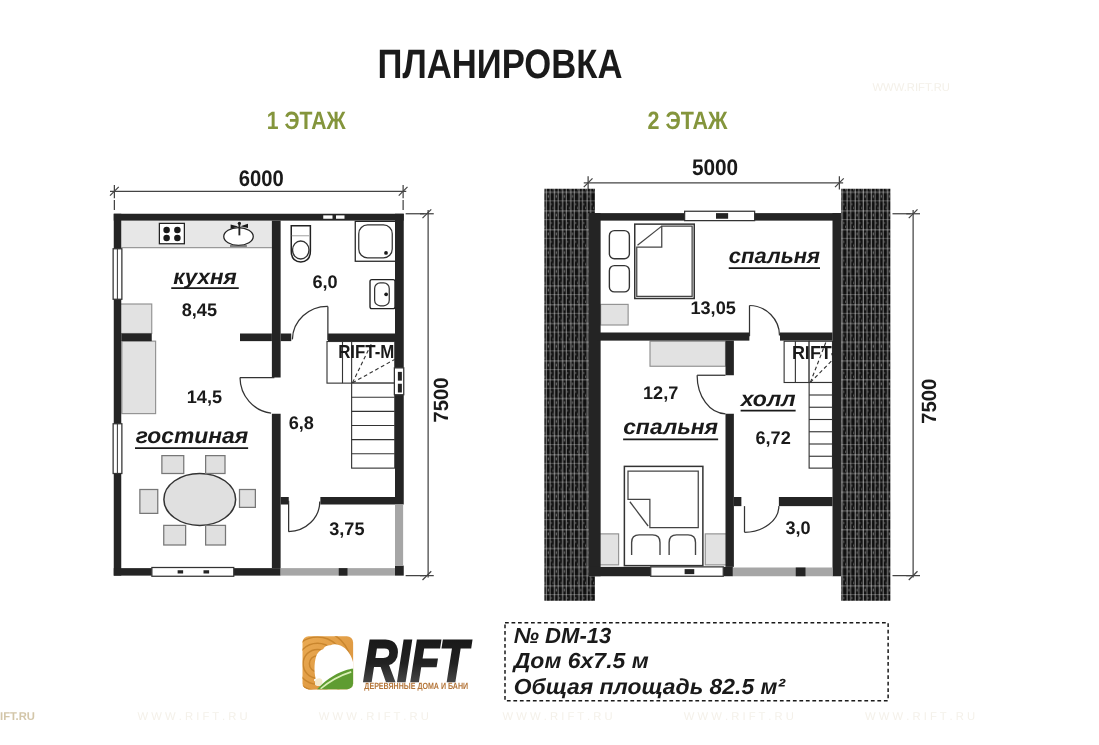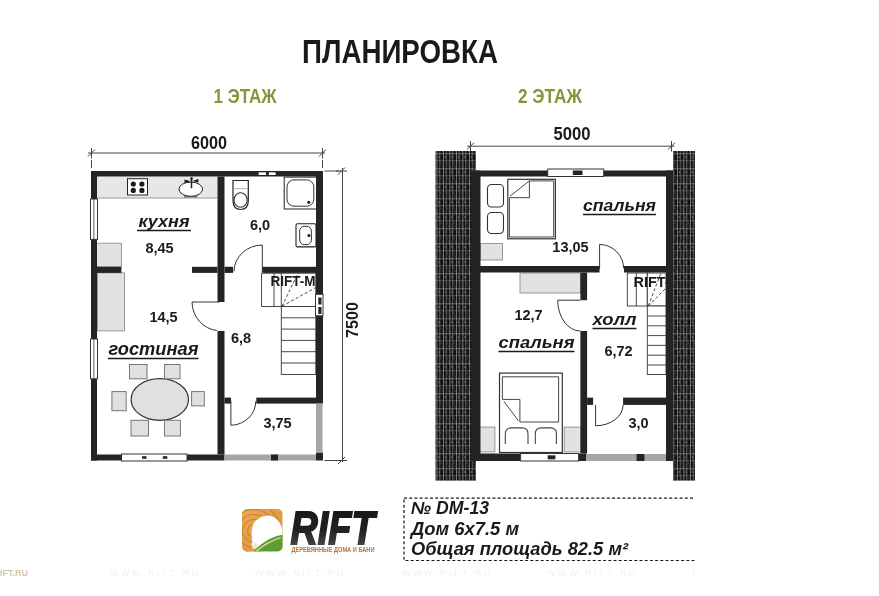--- a/index.html
+++ b/index.html
@@ -1,16 +1,16 @@
 <!DOCTYPE html>
 <html><head>
 <meta charset="utf-8">
 <style>
   html,body{margin:0;padding:0;background:#ffffff;}
-  #page{position:relative;width:695px;height:596px;background:#ffffff;overflow:hidden;
+  #page{position:relative;width:879px;height:596px;background:#ffffff;overflow:hidden;
         font-family:"Liberation Sans", sans-serif;}
   svg text{font-family:"Liberation Sans", sans-serif;}
 </style>
 </head>
 <body>
 
 <div id="page">
 <svg width="879" height="596" viewBox="0 0 879 596" xmlns="http://www.w3.org/2000/svg">
 <defs>
 

